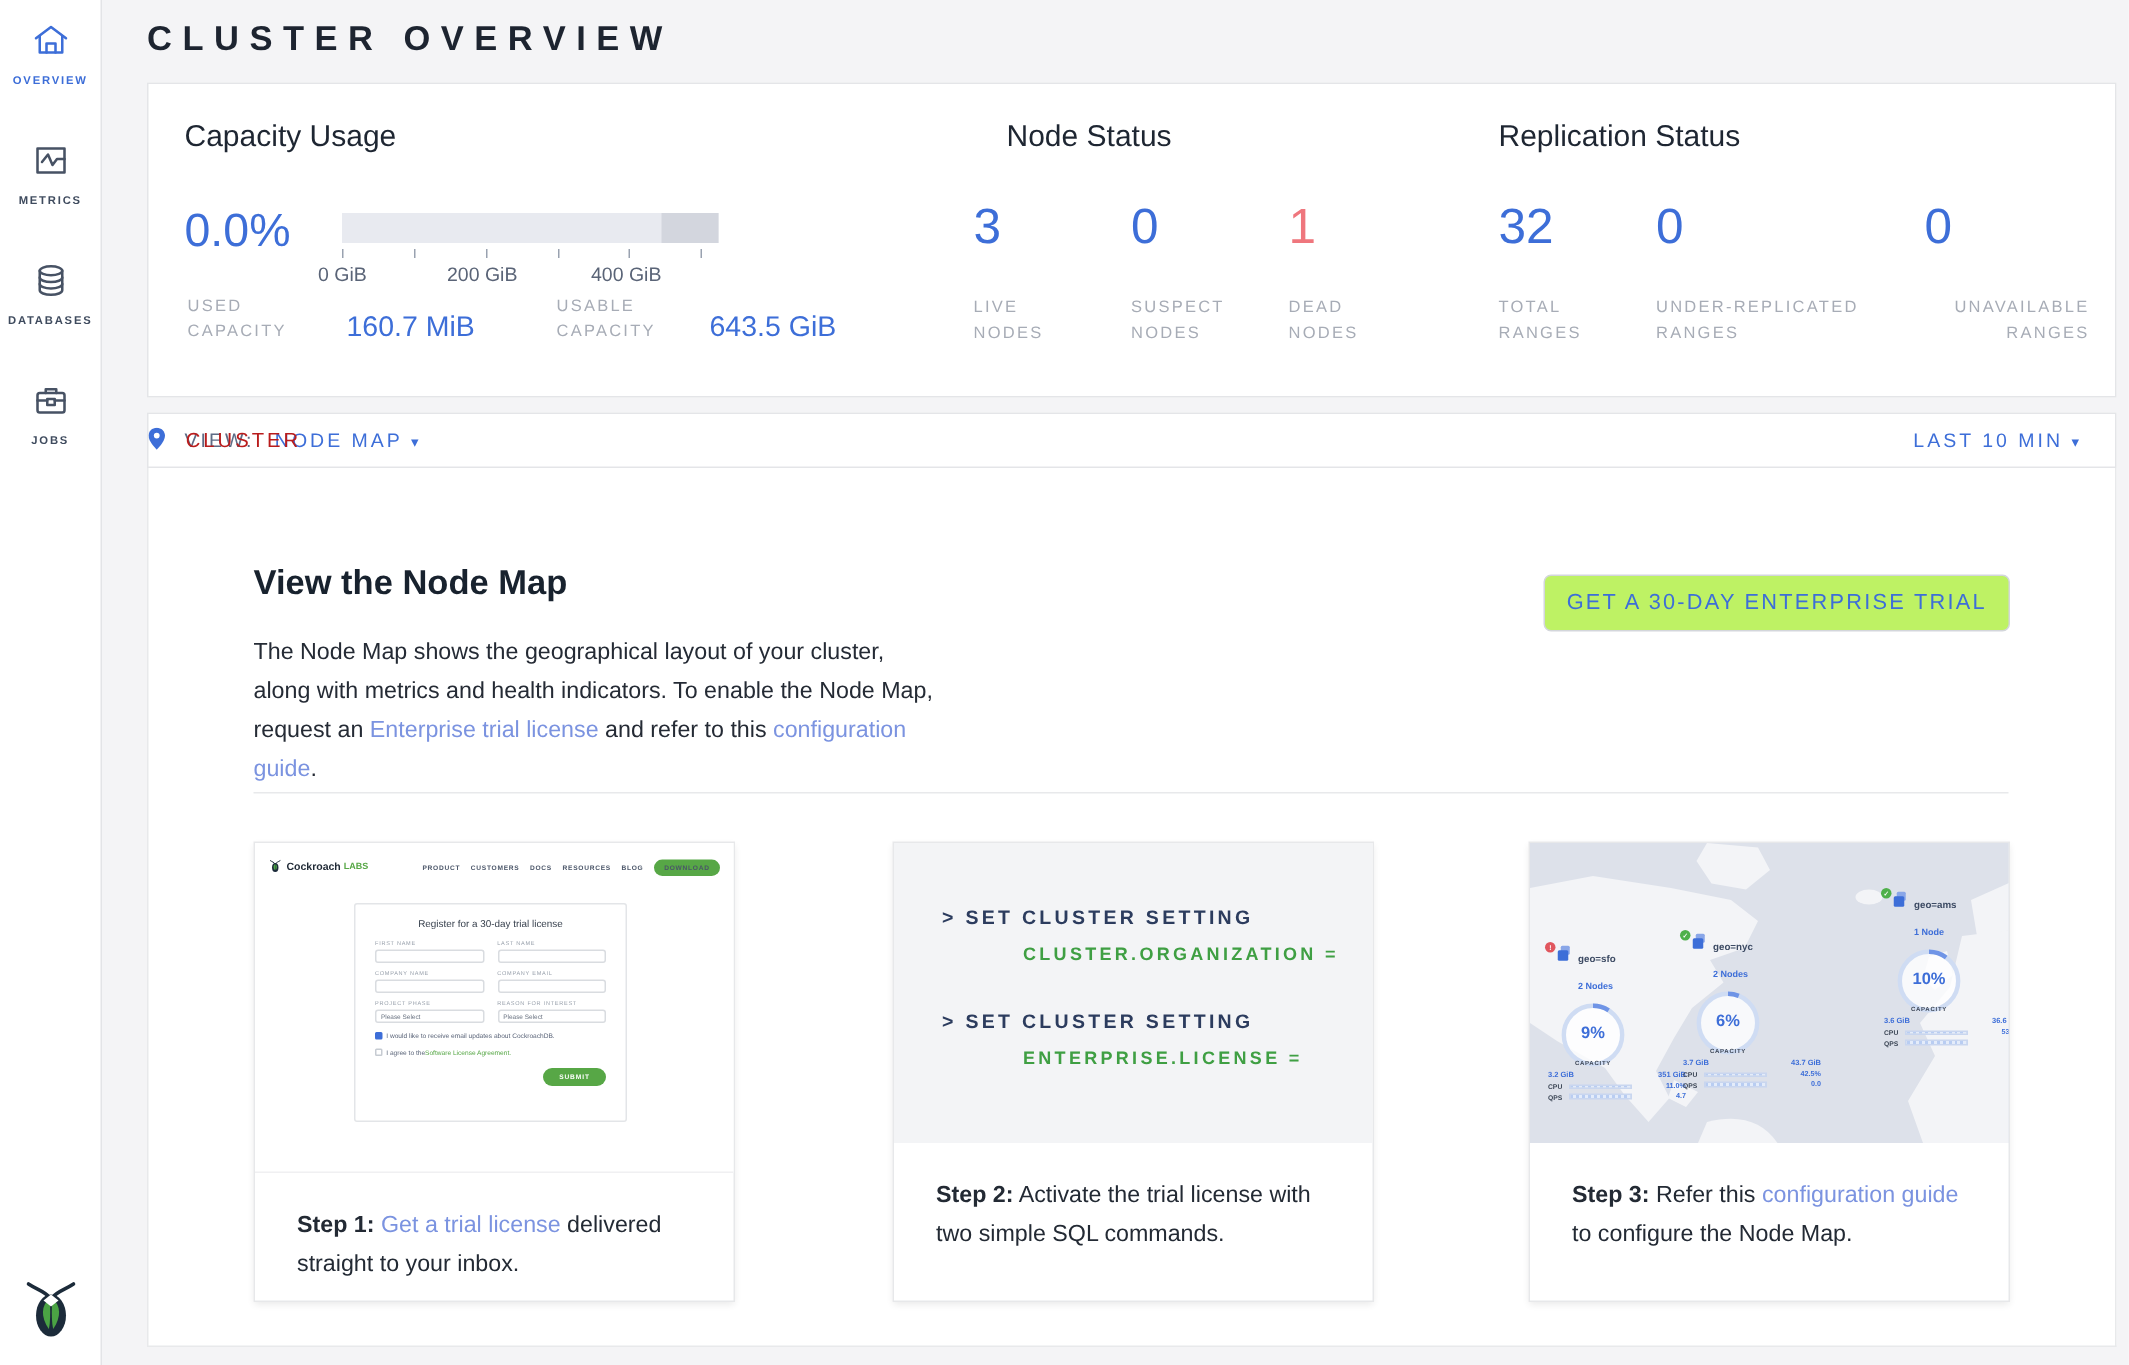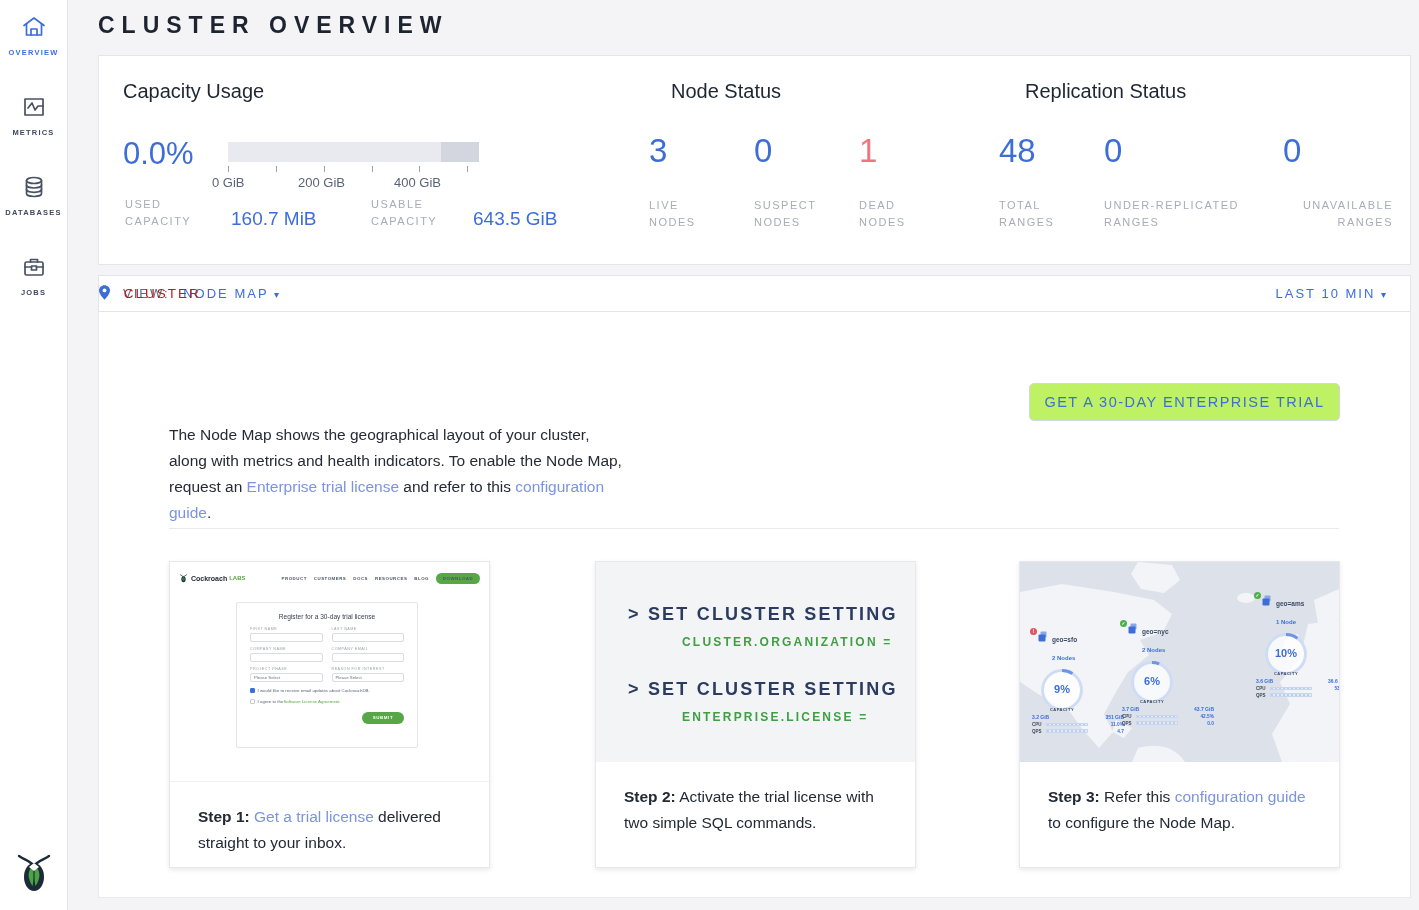--- a/index.html
+++ b/index.html
@@ -67,21 +67,21 @@
   .reg-fld label { display:block; font-size:3.7px; letter-spacing:.5px; color:#9aa2ad; margin-bottom:2px; }
   .reg-inp { height:9px; border:1px solid #d9dce0; border-radius:2px; background:#fff; font-size:4.3px; color:#6b7482; line-height:8px; padding-left:3px; }
   .reg-chk { display:flex; align-items:center; margin-top:6px; font-size:4.4px; color:#5b6579; }
   .reg-box { width:4.5px; height:4.5px; border:1px solid #c6cbd2; border-radius:1px; margin-right:3px; flex:0 0 auto; }
   .reg-box.on { background:#3d6ed8; border-color:#3d6ed8; }
   .reg-grn { color:#57a746; }
   .reg-submit { margin-top:8px; margin-left:auto; width:42px; height:12px; border-radius:6px; background:#57a746; color:#fff; font-size:4.4px; font-weight:700; letter-spacing:.6px; text-align:center; line-height:12px; }
 
   
   .sql-thumb { width:100%; height:200px; background:#f3f4f6; padding:42px 0 0 32px; }
-  .sql-prompt { font-size:18px; font-weight:700; letter-spacing:2.2px; color:#2c3c5e; }
+  .sql-prompt { font-size:13px; font-weight:700; letter-spacing:2.2px; color:#2c3c5e; }
   .sql-arg { font-size:12px; font-weight:700; letter-spacing:2.2px; color:#3f9f43; margin:10px 0 30px 54px; }
   .sql-arg.last { margin-bottom:0; }
 
   
   .map-thumb { position:relative; width:100%; height:200px; overflow:hidden; background:#dde1ea; }
   .map-thumb svg.world { position:absolute; left:0; top:0; }
   .loc { position:absolute; width:104px; }
   .loc-0 { left:10px; top:66px; } .loc-1 { left:100px; top:58px; } .loc-2 { left:234px; top:30px; }
   .loc-head { display:flex; align-items:flex-start; }
   .loc-dot { width:7px; height:7px; border-radius:50%; color:#fff; font-size:4.5px; line-height:7px; text-align:center; font-weight:700; margin-right:1px; }
@@ -182,22 +182,22 @@
     <div class="cap-val" style="left:374px;">643.5 GiB</div>
 
     <div class="sec-title" style="left:550px; top:24px;margin-left:22px;">Node Status</div>
     <div class="big-num" style="left:550px; top:76px;">3</div>
     <div class="big-num" style="left:655px; top:76px;">0</div>
     <div class="big-num dead" style="left:760px; top:76px;">1</div>
     <div class="stat-lbl" style="left:550px; top:141px; width:80px;">LIVE NODES</div>
     <div class="stat-lbl" style="left:655px; top:141px; width:80px;">SUSPECT NODES</div>
     <div class="stat-lbl" style="left:760px; top:141px; width:80px;">DEAD NODES</div>
 
-    <div class="sec-title" style="left:926px; top:24px;">Replication Status</div>
-    <div class="big-num" style="left:900px; top:76px;">48</div>
+    <div class="sec-title" style="left:900px; top:24px;">Replication Status</div>
+    <div class="big-num" style="left:900px; top:76px;">32</div>
     <div class="big-num" style="left:1005px; top:76px;">0</div>
     <div class="big-num" style="left:1184px; top:76px;">0</div>
     <div class="stat-lbl" style="left:900px; top:141px; width:80px;">TOTAL RANGES</div>
     <div class="stat-lbl" style="left:1005px; top:141px; width:165px;">UNDER-REPLICATED RANGES</div>
     <div class="stat-lbl" style="left:1184px; top:141px; width:110px;text-align:right;">UNAVAILABLE RANGES</div>
   </div>
 
   <div class="view-bar">
     <div class="vb-left">
       <span class="vb-label">VIEW:</span>
@@ -213,20 +213,21 @@
       </span>
       <span>CLUSTER</span>
     </div>
     <div class="vb-right">
       <span>LAST 10 MIN</span>
       <span class="vb-caret">▾</span>
     </div>
   </div>
 
   <div class="map-panel">
+    <div class="nm-heading">View the Node Map</div>
     <div class="nm-desc">
       <span>The Node Map shows the geographical layout of your cluster, along with metrics and health indicators. To enable the Node Map, request an </span><span class="lnk">Enterprise trial license</span><span> and refer to this </span><span class="lnk">configuration guide</span><span>.</span>
     </div>
     <div class="trial-btn">GET A 30-DAY ENTERPRISE TRIAL</div>
     <div class="nm-divider"></div>
 
     <div class="step-card card-1">
       <div class="reg-thumb">
         <div class="reg-head">
           <span>

